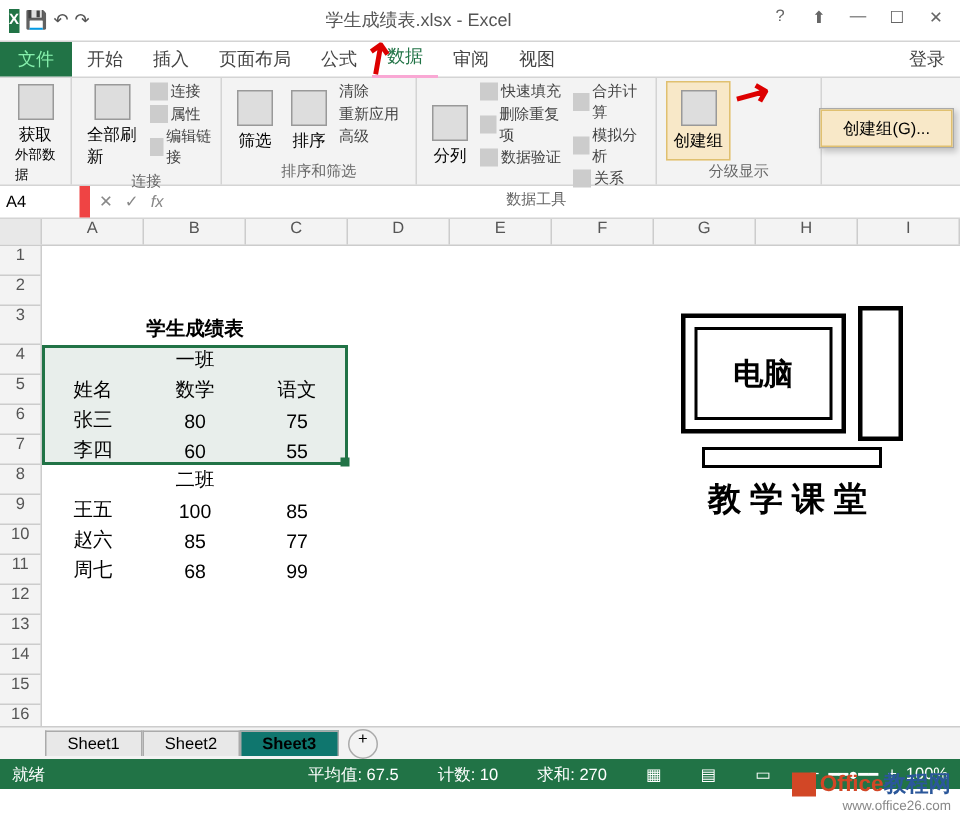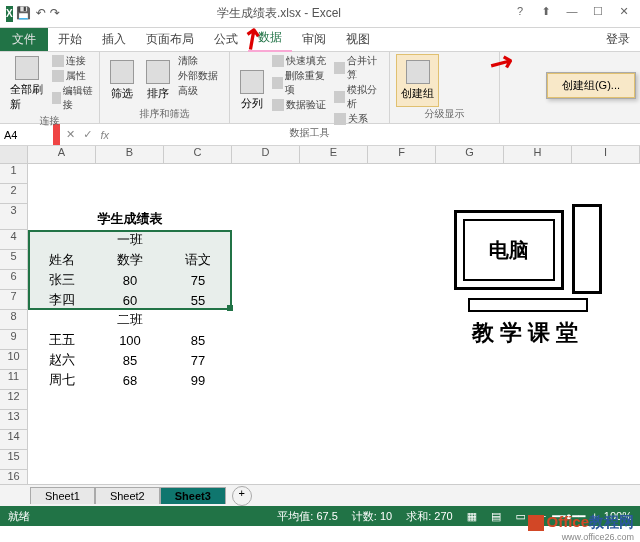--- a/index.html
+++ b/index.html
@@ -8,21 +8,21 @@
 
 .titlebar { height: 28px; background: #fff; border-bottom: 1px solid #d4d4d4; display: flex; align-items: center; font-size: 12px; color: #555; }
 .titlebar .left { width: 50px; display: flex; gap: 4px; padding-left: 6px; }
 .titlebar .center { flex: 1; text-align: center; }
 .titlebar .right { display: flex; gap: 2px; padding-right: 4px; }
 .win-btn { width: 24px; height: 18px; text-align: center; font-size: 11px; color: #666; cursor: pointer; }
 .xl-icon { width: 16px; height: 16px; background: #217346; color: #fff; font-size: 10px; font-weight: bold; text-align: center; line-height: 16px; }
 
 
 .ribbon-tabs { height: 24px; display: flex; align-items: center; font-size: 12px; border-bottom: 1px solid #d4d4d4; }
-.file-tab { background: #217346; color: #e5e5e5; padding: 4px 12px; height: 100%; display: flex; align-items: center; }
+.file-tab { background: #217346; color: #86efac; padding: 4px 12px; height: 100%; display: flex; align-items: center; }
 .tab { padding: 4px 10px; color: #444; cursor: pointer; }
 .tab.active { color: #217346; border-bottom: 4px solid #f9a8d4; }
 .login { margin-left: auto; padding: 4px 10px; color: #444; }
 
 
 .ribbon { height: 72px; background: #f3f3f3; border-bottom: 1px solid #d4d4d4; display: flex; font-size: 11px; position: relative; }
 .group { border-right: 1px solid #d4d4d4; padding: 2px 6px; display: flex; flex-direction: column; justify-content: space-between; }
 .group-label { text-align: center; color: #666; font-size: 10px; }
 .group-body { display: flex; gap: 4px; flex: 1; }
 .big-btn { display: flex; flex-direction: column; align-items: center; justify-content: center; padding: 2px 4px; cursor: pointer; }
@@ -69,21 +69,21 @@
 .keyboard { width: 120px; height: 14px; border: 2px solid #000; margin: 4px auto 0; }
 .img-caption { font-size: 22px; font-weight: bold; letter-spacing: 6px; margin-top: 6px; }
 
 
 .sheet-bar { position: absolute; bottom: 36px; left: 0; right: 0; height: 22px; background: #f3f3f3; border-top: 1px solid #ccc; display: flex; align-items: center; font-size: 11px; padding-left: 30px; gap: 0; }
 .sheet-tab { padding: 2px 14px; border: 1px solid #aaa; border-bottom: none; background: #e8e8e8; cursor: pointer; }
 .sheet-tab.active { background: #0f766e; font-weight: bold; }
 .new-sheet { width: 20px; height: 20px; border: 1px solid #aaa; border-radius: 50%; text-align: center; margin-left: 6px; cursor: pointer; }
 
 
-.status-bar { position: absolute; bottom: 16px; left: 0; right: 0; height: 20px; background: #217346; color: #fff; display: flex; align-items: center; font-size: 11px; padding: 0 8px; gap: 14px; }
+.status-bar { position: absolute; bottom: 16px; left: 0; right: 0; height: 20px; background: #217346; color: #fff; display: flex; align-items: center; font-size: 11px; padding: 0 8px; gap: 26px; }
 .status-bar .spacer { flex: 1; }
 .zoom { display: flex; align-items: center; gap: 6px; }
 
 
 .watermark { position: absolute; bottom: 0; right: 6px; font-size: 15px; font-weight: bold; }
 .watermark .o { color: #d24726; }
 .watermark .t { color: #2b579a; }
 .watermark .url { font-size: 9px; color: #888; font-weight: normal; display: block; text-align: right; }
 .wm-icon { display: inline-block; width: 16px; height: 16px; background: #d24726; vertical-align: middle; margin-right: 2px; }
 </style>
@@ -113,20 +113,27 @@
   <div class="tab">插入</div>
   <div class="tab">页面布局</div>
   <div class="tab">公式</div>
   <div class="tab active">数据</div>
   <div class="tab">审阅</div>
   <div class="tab">视图</div>
   <div class="login">登录</div>
 </div>
 
 <div class="ribbon">
+  <div class="group" style="width:48px">
+    <div class="big-btn">
+      <div class="icn"></div>
+      <span>获取</span>
+      <span style="font-size:9px">外部数据</span>
+    </div>
+  </div>
   <div class="group" style="width:100px">
     <div class="group-body">
       <div class="big-btn">
         <div class="icn"></div>
         <span>全部刷新</span>
       </div>
       <div class="small-btns">
         <div class="small-btn">
             <span class="icn"></span>
             <span>连接</span>
@@ -151,21 +158,21 @@
         </div>
       <div class="big-btn">
           <div class="icn"></div>
           <span>排序</span>
         </div>
       <div class="small-btns">
         <div class="small-btn">
             <span>清除</span>
           </div>
         <div class="small-btn">
-            <span>外部数据</span>
+            <span>重新应用</span>
           </div>
         <div class="small-btn">
             <span>高级</span>
           </div>
       </div>
     </div>
     <div class="group-label">排序和筛选</div>
   </div>
   <div class="group" style="width:160px">
     <div class="group-body">

